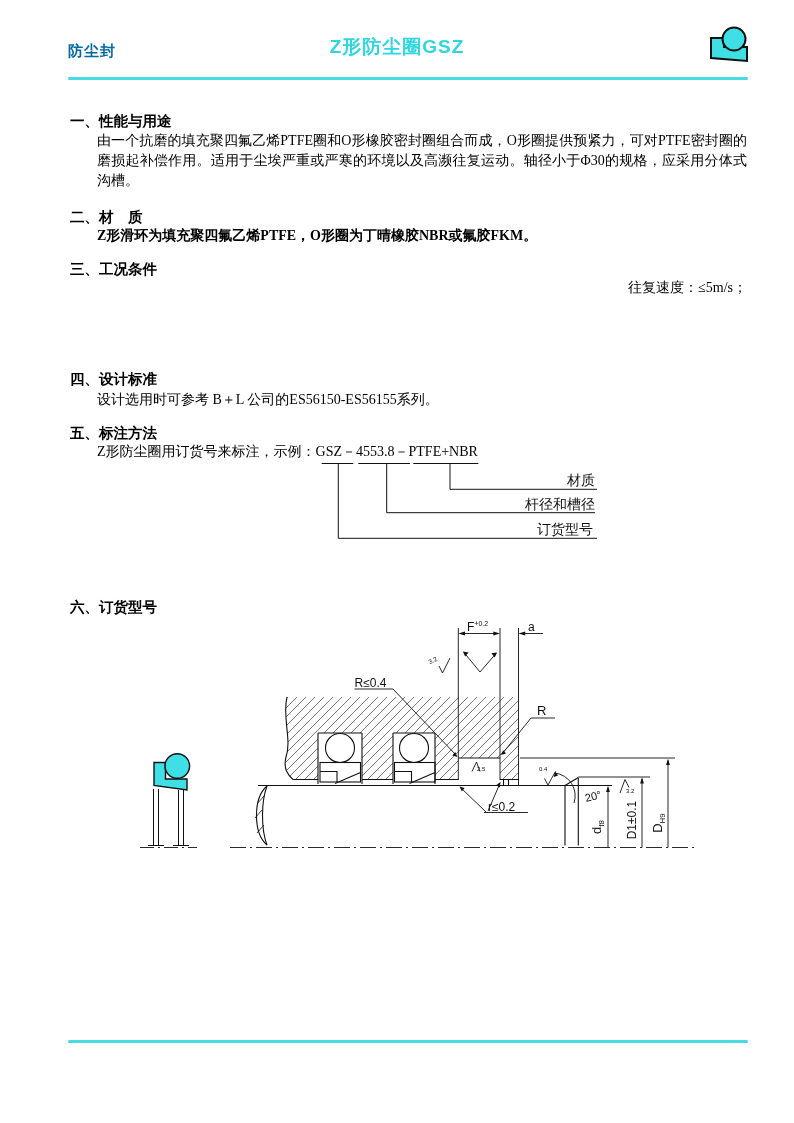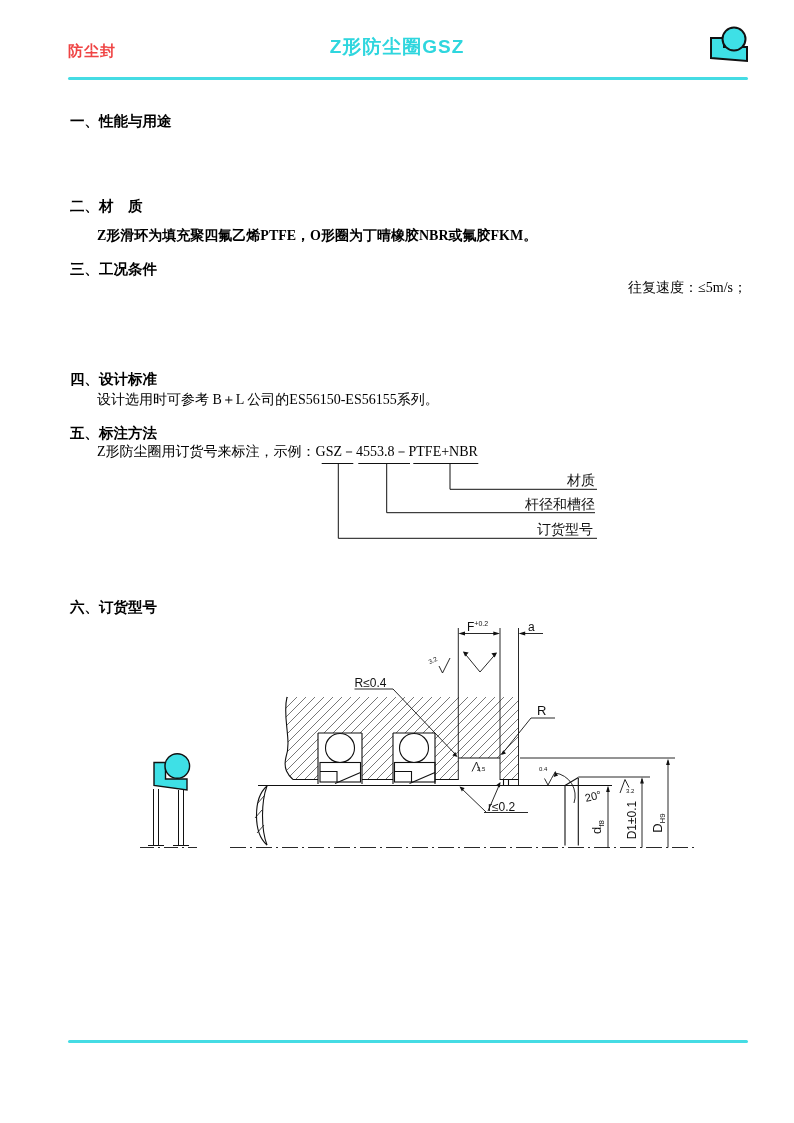--- a/index.html
+++ b/index.html
@@ -1,20 +1,20 @@
 <!DOCTYPE html>
 <html><head>
 <meta charset="utf-8">
 <style>
   html,body{margin:0;padding:0;background:#888;}
   #page{position:relative;width:794px;height:1123px;background:#fff;overflow:hidden;
         font-family:"Liberation Serif",serif;color:#111;}
   .abs{position:absolute;}
   .hdr-left{left:68px;top:42px;font-family:"Liberation Sans",sans-serif;
-            font-weight:bold;font-size:15px;color:#ef4444;letter-spacing:1px;}
+            font-weight:bold;font-size:15px;color:#0369a1;letter-spacing:1px;}
   .hdr-title{left:0;right:0;top:34px;text-align:center;font-family:"Liberation Sans",sans-serif;
              font-weight:bold;font-size:19px;color:#2fd6de;letter-spacing:1px;}
   .rule{left:68px;width:680px;height:3px;background:#45dce4;border-radius:2px;}
   .sec-h{font-family:Liberation Sans, sans-serif;font-weight:bold;font-size:14.5px;color:#000;}
   .body-t{font-size:14px;line-height:20px;color:#000;}
   .s1b{left:97px;top:131px;width:650px;text-align:justify;}
   .s2b{left:97px;top:226px;width:650px;font-weight:bold;}
   .s3l{left:97px;width:650px;text-align:right;}
   .s4b{left:97px;top:390px;width:650px;}
   .s5b{left:97px;top:442px;width:660px;}
@@ -32,22 +32,23 @@
   <svg class="abs" style="left:700px;top:20px" width="60" height="48" viewBox="0 0 60 48">
     <path d="M11,18 L24,18 L24,27 L47,27 L47,41 L11,38 Z" fill="#3ee0e6" stroke="#111" stroke-width="2"></path>
     <circle cx="34" cy="19" r="11.5" fill="#3ee0e6" stroke="#111" stroke-width="2"></circle>
   </svg>
 
   <div class="abs rule" style="top:77px;"></div>
 
   <div class="abs sec-h" style="left:70px;top:112px">
     <span>一、</span><span>性能与用途</span>
   </div>
-
-  <div class="abs sec-h" style="left:70px;top:197px">
+  <div class="abs body-t s1b">由一个抗磨的填充聚四氟乙烯PTFE圈和O形橡胶密封圈组合而成，O形圈提供预紧力，可对PTFE密封圈的磨损起补偿作用。适用于尘埃严重或严寒的环境以及高濒往复运动。轴径小于Φ30的规格，应采用分体式沟槽。</div>
+
+  <div class="abs sec-h" style="left:70px;top:208px">
     <span>二、</span><span>材　质</span>
   </div>
   <div class="abs body-t s2b">Z形滑环为填充聚四氟乙烯PTFE，O形圈为丁晴橡胶NBR或氟胶FKM。</div>
 
   <div class="abs sec-h" style="left:70px;top:260px">
     <span>三、</span><span>工况条件</span>
   </div>
   <div class="abs body-t s3l" style="top:278px">往复速度：≤5m/s；</div>
 
   <div class="abs sec-h" style="left:70px;top:370px">

